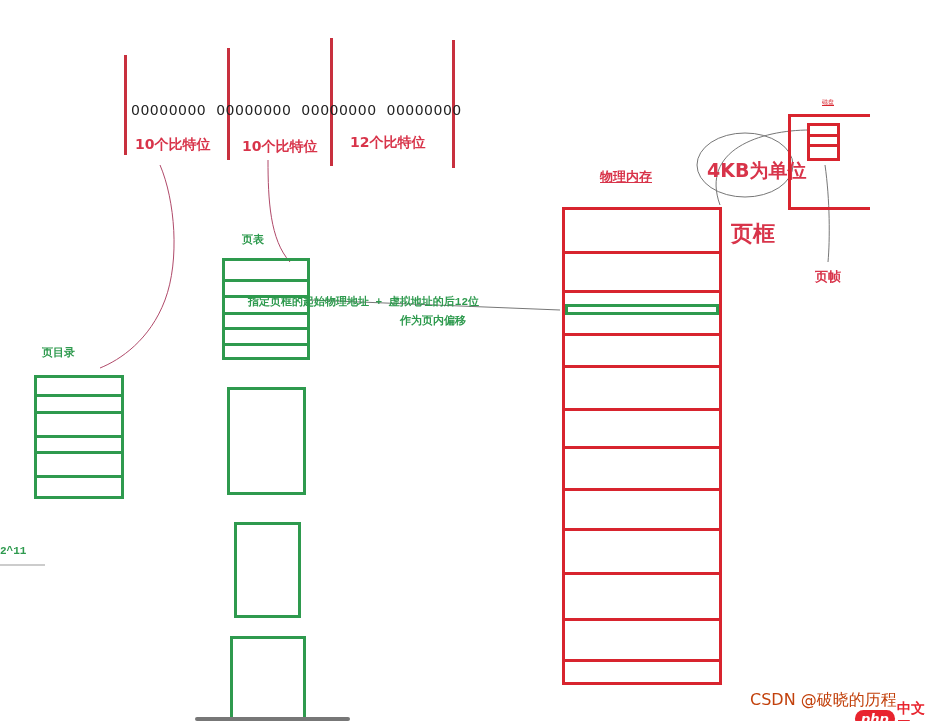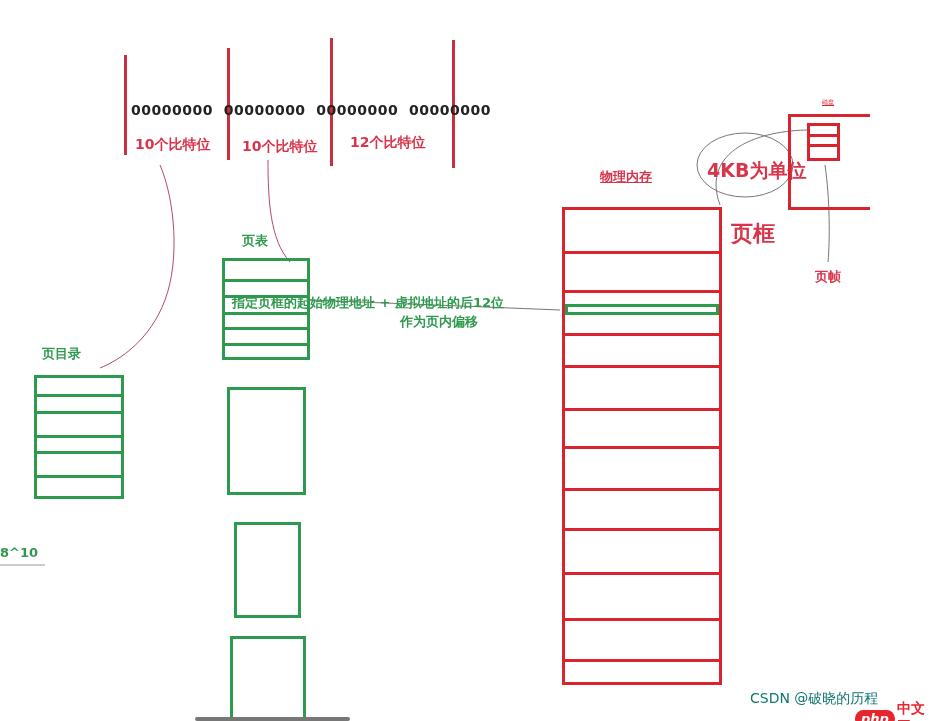--- a/index.html
+++ b/index.html
@@ -1,27 +1,27 @@
 <!DOCTYPE html>
 <html><head>
   <meta charset="utf-8">
   <style>
     html, body { margin: 0; padding: 0; }
     body { width: 935px; height: 721px; position: relative; background: #ffffff; overflow: hidden; font-family: "DejaVu Sans", sans-serif; }
     .abs { position: absolute; }
-    .bits { color: #222; font-weight: bold; font-size: 14px; letter-spacing: 0.5px; white-space: pre; }
+    .bits { color: #222; font-weight: normal; font-size: 14px; letter-spacing: 0.5px; white-space: pre; }
     .red-label { color: #d8344a; font-weight: bold; font-size: 14px; }
-    .green-label { color: #2e9a4e; font-weight: bold; font-size: 13px; }
+    .green-label { color: #2e9a4e; font-weight: bold; font-size: 11px; font-family: Liberation Mono, monospace; }
     .vline { background: #c8303e; width: 3px; }
     .box-green { border: 3px solid #2e9a4e; box-sizing: border-box; }
     .box-red { border: 3px solid #d8242e; box-sizing: border-box; }
     .hl-g { height: 3px; background: #2e9a4e; }
     .hl-r { height: 3px; background: #d8242e; }
     svg { position: absolute; left: 0; top: 0; pointer-events: none; }
-    .watermark { color: #0f766e; font-size: 14px; }
+    .watermark { color: #c2410c; font-size: 16px; }
     .php-badge { background: #e8242e; color: #fff; font-style: italic; font-weight: bold; font-size: 13px; border-radius: 10px; padding: 1px 6px; }
     .php-cn { color: #e8242e; font-weight: bold; font-size: 14px; }
     .scrollbar { background: #777; height: 4px; border-radius: 2px; }
   </style>
 </head>
 <body>
 
 <svg width="935" height="721">
 
   <path d="M160 165 C 175 200, 180 260, 165 300 C 150 340, 120 360, 100 368" stroke="#b04a6a" stroke-width="1" fill="none"></path>
@@ -49,31 +49,31 @@
 <div class="abs red-label" style="left:350px;top:134px;">12个比特位</div>
 
 <div class="abs green-label" style="left:42px;top:345px;text-align:center;">页目录</div>
 <div class="abs box-green" style="left:34px;top:375px;width:90px;height:124px;">
   <div class="abs hl-g" style="left:0;right:0;top:16px;"></div>
   <div class="abs hl-g" style="left:0;right:0;top:33px;"></div>
   <div class="abs hl-g" style="left:0;right:0;top:57px;"></div>
   <div class="abs hl-g" style="left:0;right:0;top:73px;"></div>
   <div class="abs hl-g" style="left:0;right:0;top:97px;"></div>
 </div>
-<div class="abs green-label" style="left:0px;top:545px;">8^10</div>
+<div class="abs green-label" style="left:0px;top:545px;">2^11</div>
 
 <div class="abs green-label" style="left:242px;top:232px;">页表</div>
 <div class="abs box-green" style="left:222px;top:258px;width:88px;height:102px;">
   <div class="abs hl-g" style="left:0;right:0;top:18px;"></div>
   <div class="abs hl-g" style="left:0;right:0;top:34px;"></div>
   <div class="abs hl-g" style="left:0;right:0;top:51px;"></div>
   <div class="abs hl-g" style="left:0;right:0;top:66px;"></div>
   <div class="abs hl-g" style="left:0;right:0;top:82px;"></div>
 </div>
-<div class="abs green-label" style="left:232px;top:294px;">指定页框的起始物理地址 + 虚拟地址的后12位</div>
+<div class="abs green-label" style="left:248px;top:294px;">指定页框的起始物理地址 + 虚拟地址的后12位</div>
 <div class="abs green-label" style="left:400px;top:313px;">作为页内偏移</div>
 
 <div class="abs box-green" style="left:227px;top:387px;width:79px;height:108px;"></div>
 <div class="abs box-green" style="left:234px;top:522px;width:67px;height:96px;"></div>
 <div class="abs" style="left:230px;top:636px;width:76px;height:85px;border:3px solid #2e9a4e;border-bottom:none;box-sizing:border-box;"></div>
 
 <div class="abs red-label" style="left:600px;top:168px;font-size:13px;text-decoration:underline;">物理内存</div>
 <div class="abs red-label" style="left:707px;top:158px;font-size:19px;">4KB为单位</div>
 <div class="abs red-label" style="left:731px;top:219px;font-size:22px;">页框</div>
 

